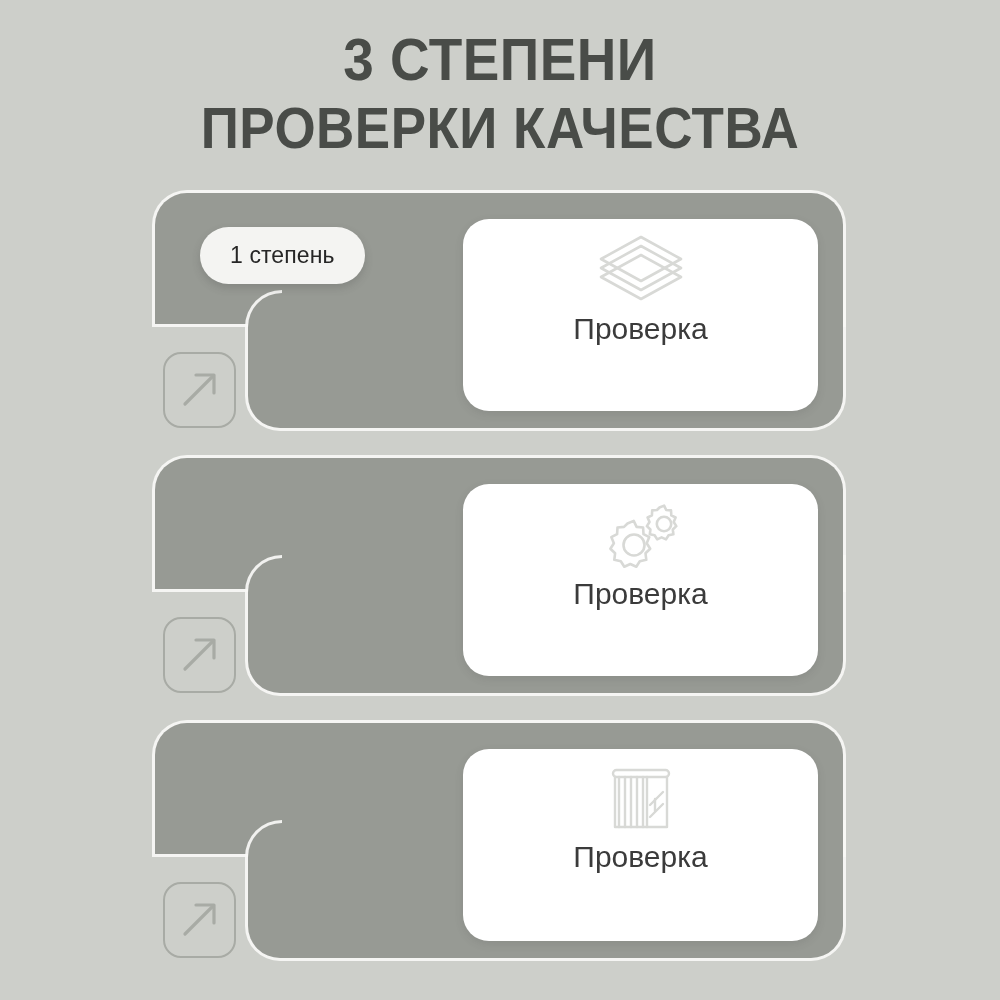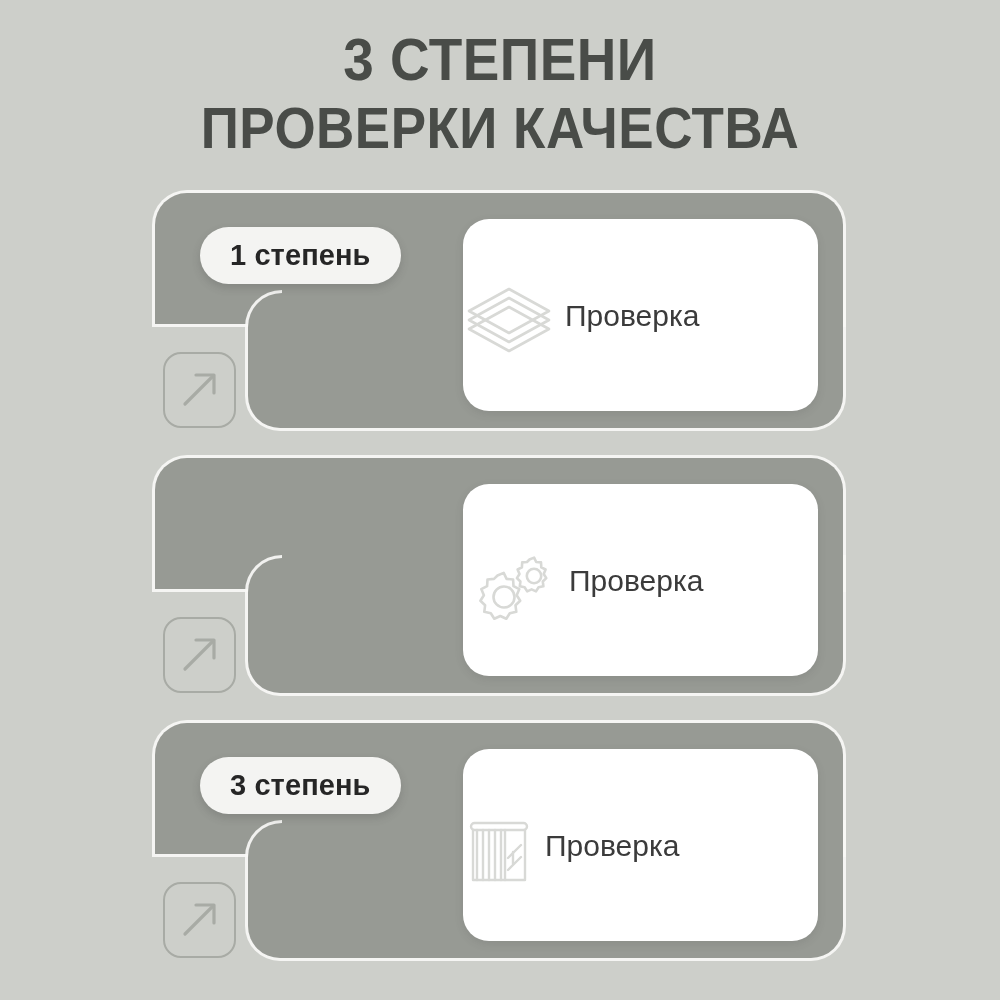--- a/index.html
+++ b/index.html
@@ -91,22 +91,22 @@
     height: 57px;
     padding: 0 30px;
     display: flex;
     align-items: center;
     background: #f4f4f2;
     border-radius: 30px;
     box-shadow: 0 4px 9px rgba(60,62,58,0.20);
     z-index: 6;
   }
   .step-pill span {
-    font-size: 29px;
-    font-weight: 700;
+    font-size: 23px;
+    font-weight: 400;
     color: #262626;
     letter-spacing: 0.1px;
     white-space: nowrap;
   }
 
   
   .arrow-btn {
     position: absolute;
     left: 8px;
     top: 159px;
@@ -123,21 +123,21 @@
   .info-card {
     position: absolute;
     left: 308px;
     top: 26px;
     width: 355px;
     height: 192px;
     background: #ffffff;
     border-radius: 26px;
     box-shadow: 0 3px 9px rgba(60,62,58,0.13);
     display: flex;
-    flex-direction: row;
+    flex-direction: column;
     align-items: center;
     justify-content: flex-start;
     z-index: 5;
     overflow: hidden;
   }
   .card-icon {
     margin-top: 14px;
     height: 74px;
     display: flex;
     align-items: center;
@@ -231,23 +231,20 @@
     </div>
   </div>
 
   <div class="panel panel-3">
     <div class="panel-bg">
       <div class="top"></div>
       <div class="bottom"></div>
       <div class="seam"></div>
     </div>
 
-    <div class="step-pill">
-      <span>3 степень</span>
-    </div>
 
     <div class="arrow-btn">
       <svg width="69" height="72" viewBox="0 0 69 72" fill="none">
         <path d="M20 50 L48 22" stroke="#a8aba5" stroke-width="3.2" stroke-linecap="round"></path>
         <path d="M31 21 L49 21 L49 39" stroke="#a8aba5" stroke-width="3.2" stroke-linecap="round" stroke-linejoin="round" fill="none"></path>
       </svg>
     </div>
 
     <div class="info-card">
       <div class="card-icon">

